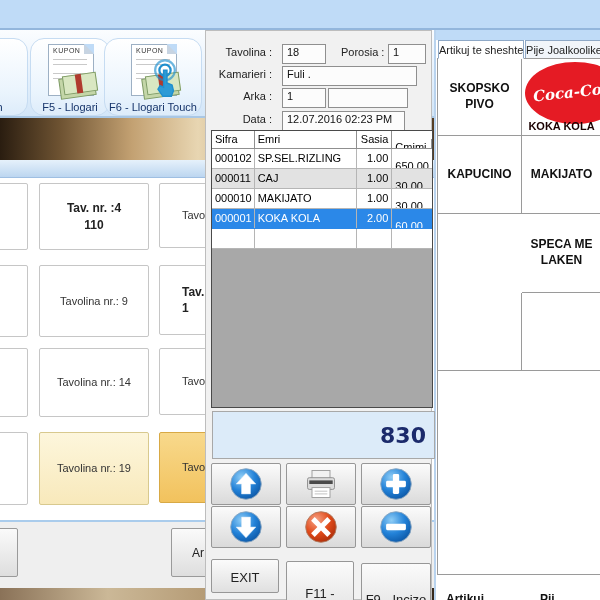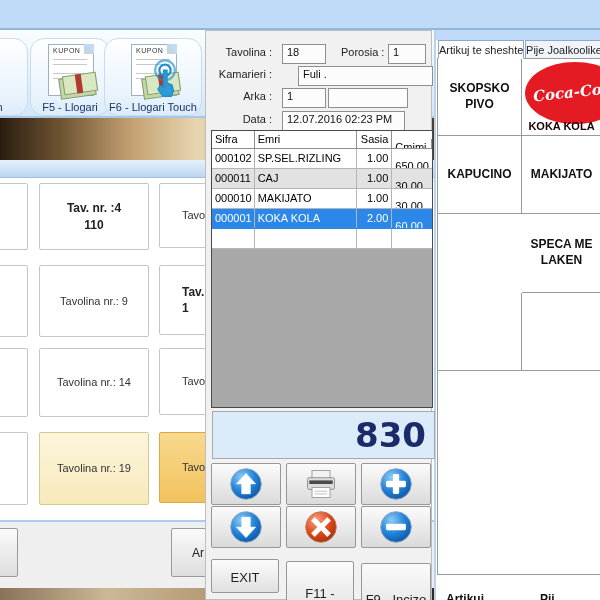--- a/index.html
+++ b/index.html
@@ -57,21 +57,21 @@
   .orow.hdr{height:17px;background:#fff;border-bottom:1px solid #8f8f8f;}
   .orow.alt{background:#e2e2e2;}
   .orow.sel{background:#2b88e8;color:#ffffff;border-bottom:1px solid #2b88e8;}
   .orow.blank{background:#fff;}
   .ocell{box-sizing:border-box;border-right:1px solid #b5b5b5;padding:3px 3px 0 3px;font-size:11px;overflow:hidden;white-space:nowrap;}
   .orow.hdr .ocell{border-right:1px solid #8f8f8f;padding-top:2px;}
   .c0{width:43px;} .c1{width:103px;} .c2{width:36px;text-align:right;} .c3{width:40px;border-right:none;margin-top:8px;}
 
   .total-box{position:absolute;left:6px;top:380px;width:213px;height:46px;background:#dcebf9;border:1px solid #a8a8a8;
              display:flex;align-items:center;justify-content:flex-end;padding-right:8px;
-             font-family:"DejaVu Sans",sans-serif;font-weight:bold;font-size:34px;color:#1b2a6b;}
+             font-family:"DejaVu Sans",sans-serif;font-weight:bold;font-size:22px;color:#1b2a6b;}
 
   .cbtn{position:absolute;width:68px;height:40px;border:1px solid #979797;border-radius:2px;
         background:linear-gradient(#fbfbfb,#dadada);display:flex;align-items:center;justify-content:center;}
   .bbtn{position:absolute;border:1px solid #979797;border-radius:2px;background:linear-gradient(#fbfbfb,#e0e0e0);
         font-size:13px;color:#222;text-align:center;box-sizing:border-box;}
 
   
   .right-panel{left:434px;top:30px;width:166px;height:570px;background:#fff;z-index:5;
                border-left:2px solid #b9d3ee;box-sizing:border-box;}
   .rp-top{position:absolute;left:0;top:0;width:100%;height:10px;background:#bfdbf7;}
@@ -183,21 +183,21 @@
   <div class="bar-btn" style="left:171px;width:62px;padding-left:20px;">Ar</div>
 
   <div class="abs mid-panel">
 
     <div class="flabel" style="left:2px;top:15px;">Tavolina :</div>
     <div class="fbox" style="left:76px;top:13px;width:38px;">18</div>
     <div class="flabel2" style="left:135px;top:15px;">Porosia :</div>
     <div class="fbox" style="left:182px;top:13px;width:32px;">1</div>
 
     <div class="flabel" style="left:2px;top:37px;">Kamarieri :</div>
-    <div class="fbox" style="left:76px;top:35px;width:129px;margin-left:16px;">Fuli .</div>
+    <div class="fbox" style="left:76px;top:35px;width:129px;">Fuli .</div>
 
     <div class="flabel" style="left:2px;top:59px;">Arka :</div>
     <div class="fbox" style="left:76px;top:57px;width:38px;">1</div>
     <div class="fbox" style="left:122px;top:57px;width:74px;"></div>
 
     <div class="flabel" style="left:2px;top:82px;">Data :</div>
     <div class="fbox" style="left:76px;top:80px;width:117px;">12.07.2016 02:23 PM</div>
 
     <div class="otable">
       <div class="orow hdr">

